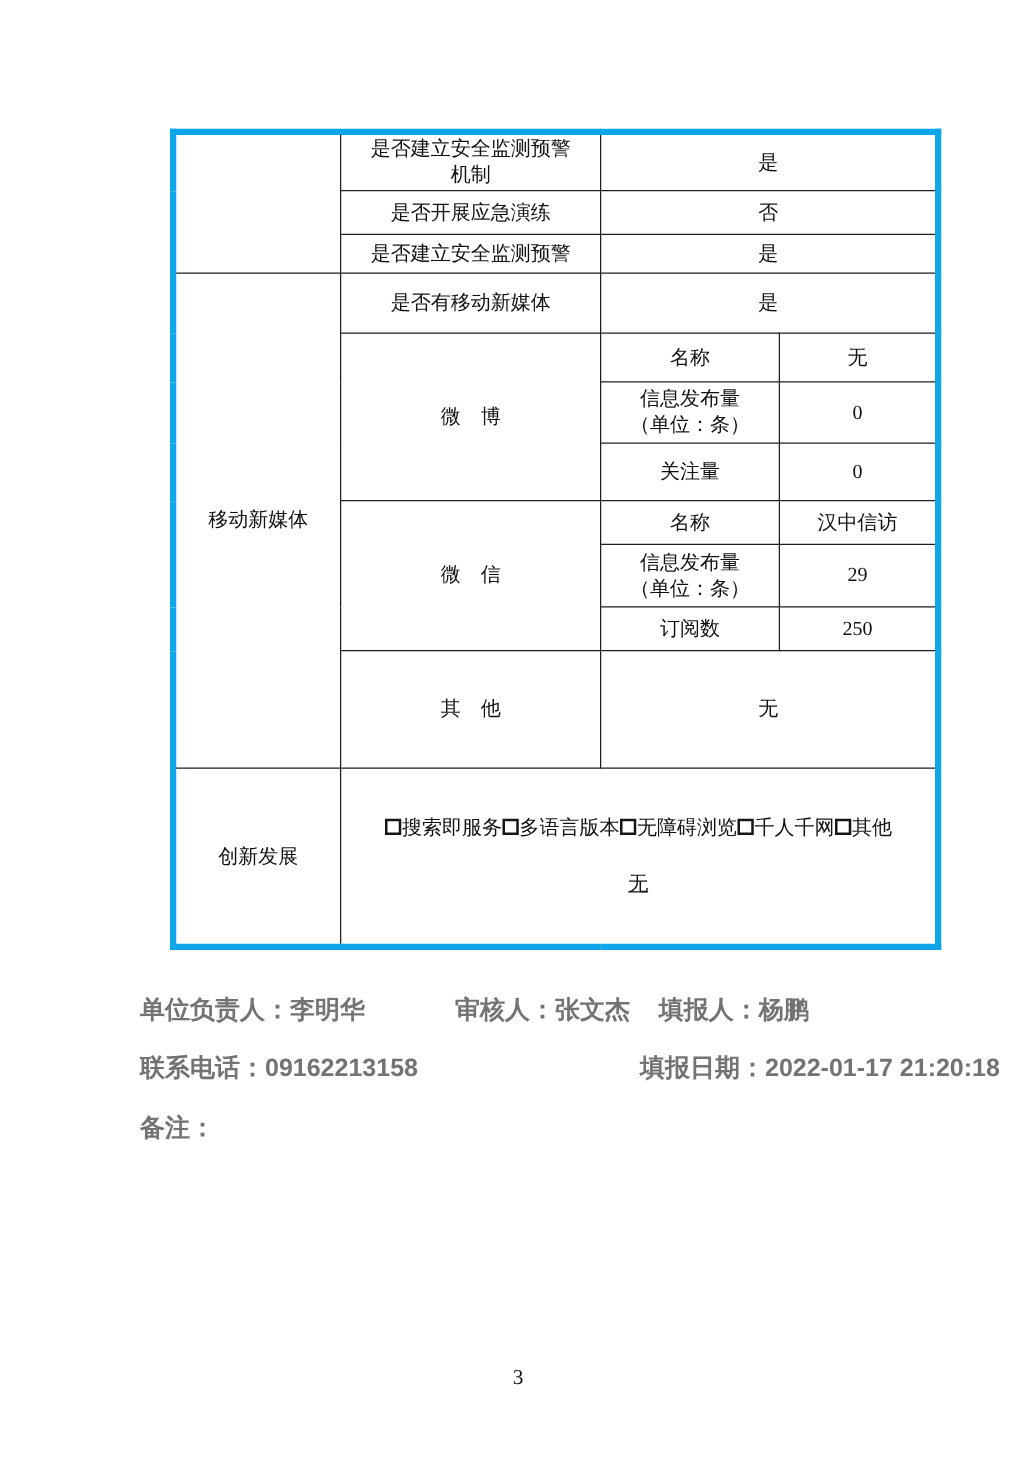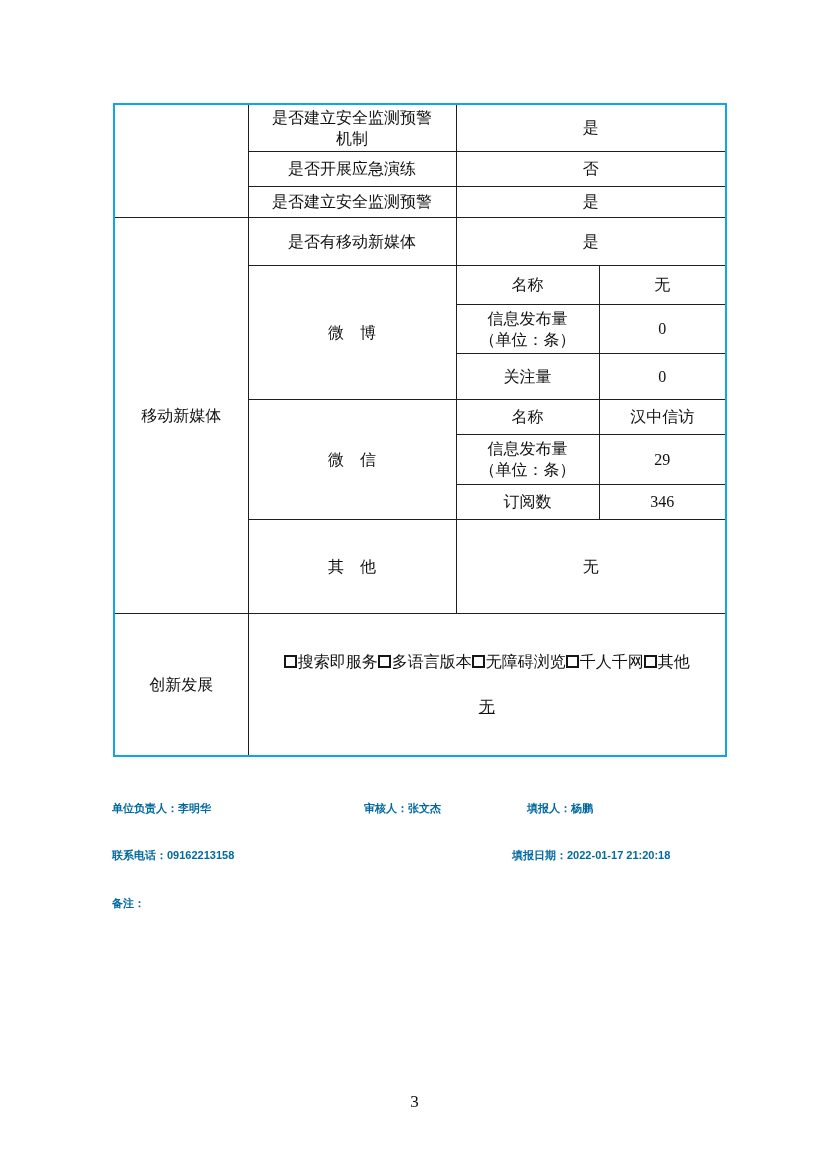--- a/index.html
+++ b/index.html
@@ -6,25 +6,25 @@
   html, body { background: #ffffff; }
   body {
     width: 829px; height: 1173px;
     position: relative;
     font-family: "Liberation Serif", "DejaVu Serif", serif;
     color: #111111;
   }
   
   table.report {
     position: absolute;
-    left: 113px; top: 103px;
+    left: 136px; top: 103px;
     width: 612px;
     border-collapse: collapse;
     table-layout: fixed;
-    border: 2px solid #0ea5e9;
+    border: 5px solid #0ea5e9;
   }
   table.report td {
     border: 1px solid #1f1f1f;
     text-align: center;
     vertical-align: middle;
     font-size: 16px;
     line-height: 21px;
     white-space: pre-line;
     padding: 0;
     overflow: hidden;
@@ -39,23 +39,23 @@
     vertical-align: -1px;
     margin-right: 1px;
   }
   .cb-item { white-space: nowrap; }
   .fill-line { text-decoration: underline; margin-top: 3px; }
   
   .fseg {
     position: absolute;
     font-family: "Liberation Sans", "DejaVu Sans", sans-serif;
     font-weight: bold;
-    font-size: 11px;
+    font-size: 20px;
     line-height: 20px;
-    color: #0369a1;
+    color: #737373;
     white-space: nowrap;
   }
   .page-num {
     position: absolute;
     left: 0; top: 1092px;
     width: 829px;
     text-align: center;
     font-size: 17px;
     color: #111;
   }
@@ -109,21 +109,21 @@
     <td>名称</td>
     <td>汉中信访</td>
   </tr>
   <tr style="height:50px">
     <td class="leftpad">信息发布量
 （单位：条）</td>
     <td>29</td>
   </tr>
   <tr style="height:35px">
     <td>订阅数</td>
-    <td>346</td>
+    <td>250</td>
   </tr>
   <tr style="height:94px">
     <td>其　他</td>
     <td colspan="2">无</td>
   </tr>
   <tr style="height:143px">
     <td>创新发展</td>
     <td colspan="3" class="innov-cell">
       <div class="cb-line"><span class="cb-item"><span class="cb"></span><span>搜索即服务</span></span><span class="cb-item"><span class="cb"></span><span>多语言版本</span></span><span class="cb-item"><span class="cb"></span><span>无障碍浏览</span></span><span class="cb-item"><span class="cb"></span><span>千人千网</span></span><span class="cb-item"><span class="cb"></span><span>其他</span></span>
       </div>

